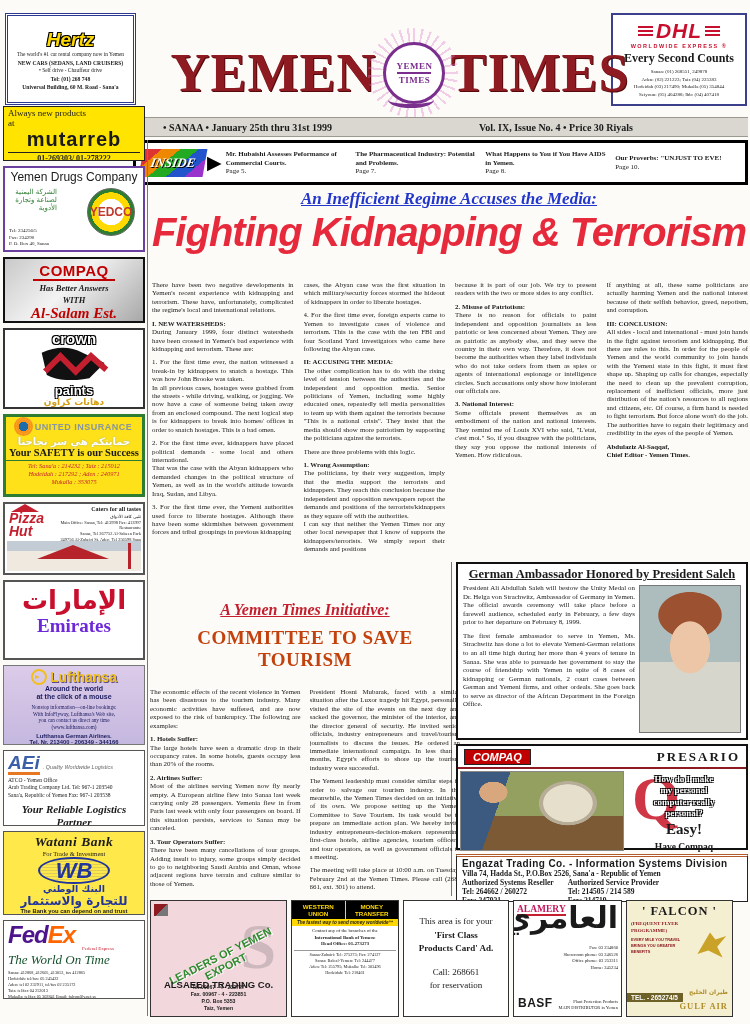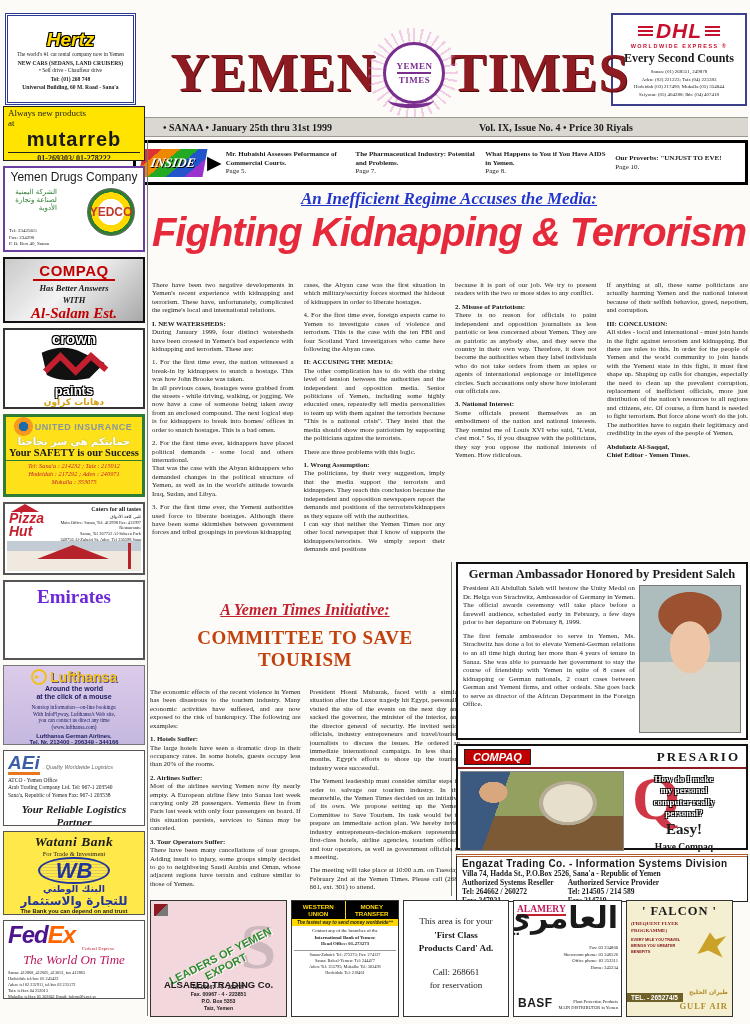--- a/index.html
+++ b/index.html
@@ -53,21 +53,21 @@
   .ph{font-weight:bold;white-space:pre-line;}
   .pt{margin-bottom:5px;white-space:pre-line;}
   .vline1{left:147px;top:140px;width:1px;height:876px;background:#777;}
   .vline2{left:451px;top:562px;width:1px;height:334px;background:#777;}
   
   .t-kick{left:150px;top:601px;width:310px;font:italic bold 16px "Liberation Serif",serif;color:#c41f2e;text-decoration:underline;}
   .t-head{left:150px;top:627px;width:310px;font:bold 19px "Liberation Serif",serif;color:#c2410c;letter-spacing:.5px;}
   .t-cols{left:150px;top:688px;width:310px;height:208px;display:flex;gap:9px;}
   
   .amb{left:456px;top:562px;width:292px;height:178px;border:2px solid #111;background:#fff;box-sizing:border-box;padding:3px 5px;}
-  .amb-head{font:bold 12.5px "Liberation Serif",serif;text-align:center;margin-bottom:2px;}
+  .amb-head{font:bold 12.5px "Liberation Serif",serif;text-align:center;margin-bottom:2px;text-decoration:underline;}
   .amb-body{font-size:6.9px;line-height:1.24;text-align:justify;}
   .amb-photo{float:right;width:100px;height:146px;margin:1px 0 2px 4px;border:1px solid #777;
      background:
       radial-gradient(34px 44px at 50% 42%, #ecc6a6 0 58%, rgba(0,0,0,0) 60%),
       radial-gradient(52px 38px at 50% 20%, #9c5230 0 60%, rgba(0,0,0,0) 62%),
       linear-gradient(#adbdbd 0 52%, #d6d6cd 52% 100%);}
   
   .cpq{left:456px;top:744px;width:292px;height:106px;border:2px solid #111;background:#fff;box-sizing:border-box;}
   .cpq-top{display:flex;align-items:center;justify-content:space-between;padding:3px 6px 2px 6px;border-bottom:2px solid #8d1b21;}
   .cpq-logo{background:#c00000;color:#fff;font:italic bold 11px "Liberation Sans",sans-serif;padding:1px 8px;border:1px solid #222;}
@@ -149,21 +149,21 @@
   .wat-nm{font:italic bold 13.5px "Liberation Serif",serif;letter-spacing:.5px;}
   .wat-sub{font-size:6.5px;}
   .wat-wb{display:inline-block;font:italic bold 22px "Liberation Sans",sans-serif;color:#22359c;border:2px solid #22359c;border-radius:50%;padding:0 16px;line-height:1.05;background:repeating-linear-gradient(rgba(255,255,255,0) 0 2px,rgba(34,53,156,.15) 2px 3px);}
   .wat-ar{font-weight:bold;font-size:9.5px;color:#22359c;line-height:1.1;}
   .wat-tag{font:bold 5.8px "Liberation Sans",sans-serif;}
   .wat-tel{font-size:4.6px;line-height:1.25;white-space:pre-line;}
   .fdx{height:79px;border:1px solid #555;padding:3px 4px;}
   .fdx-logo{font:italic bold 24px "Liberation Sans",sans-serif;letter-spacing:-1px;line-height:.9;}
   .fdx-fed{color:#4d148c;} .fdx-ex{color:#ff6600;}
   .fdx-fe{font-size:5px;color:#c41f2e;text-align:right;margin-right:26px;}
-  .fdx-tag{font:italic 13px "Liberation Serif",serif;color:#be185d;margin:1px 0 2px 0;text-align:center;}
+  .fdx-tag{font:italic 13px "Liberation Serif",serif;color:#14532d;margin:1px 0 2px 0;}
   .fdx-l{font-size:4.3px;line-height:1.4;white-space:pre-line;}
   
   .bad{position:absolute;top:900px;height:117px;box-sizing:border-box;border:1.5px solid #333;background:#fff;overflow:hidden;}
   .als{left:150px;width:137px;background:#f2d7dc;position:absolute;}
   .als-logo{position:absolute;left:3px;top:3px;width:14px;height:12px;background:linear-gradient(135deg,#8d1b21 0 50%,#777 50% 100%);}
   .als-diag{position:absolute;left:-8px;top:48px;width:160px;transform:rotate(-27deg);font:bold 11px "Liberation Sans",sans-serif;color:#2e8b2e;
      text-shadow:1px 1px 0 #fff;text-align:center;}
   .als-S{position:absolute;right:10px;top:14px;font:bold 64px "Liberation Serif",serif;color:#cdb8bd;line-height:1;}
   .als-nm{position:absolute;left:0;bottom:26px;width:100%;text-align:center;font:bold 9.5px "Liberation Sans",sans-serif;}
   .als-l{position:absolute;left:0;bottom:4px;width:100%;text-align:center;font:bold 5.2px "Liberation Sans",sans-serif;line-height:1.35;white-space:pre-line;}
@@ -429,20 +429,21 @@
 Sanaa, Tel 267752 Al-Sabeen Park
 249756 Al-Zubeiri St. Aden, Tel 256598 Sana</div>
       </div>
       <div class="pz-photo">
         <span class="pz-ph-roof"></span>
         <span class="pz-pole"></span>
       </div>
     </div>
 
     <div class="sb emi">
+      <div class="emi-ar ar">الإمارات</div>
       <div class="emi-nm">Emirates</div>
     </div>
 
     <div class="sb luf">
       <div class="luf-row">
         <span class="luf-circ"></span>
         <span class="luf-nm">Lufthansa</span>
       </div>
       <div class="luf-l">Around the world</div>
       <div class="luf-l">at the click of a mouse</div>

